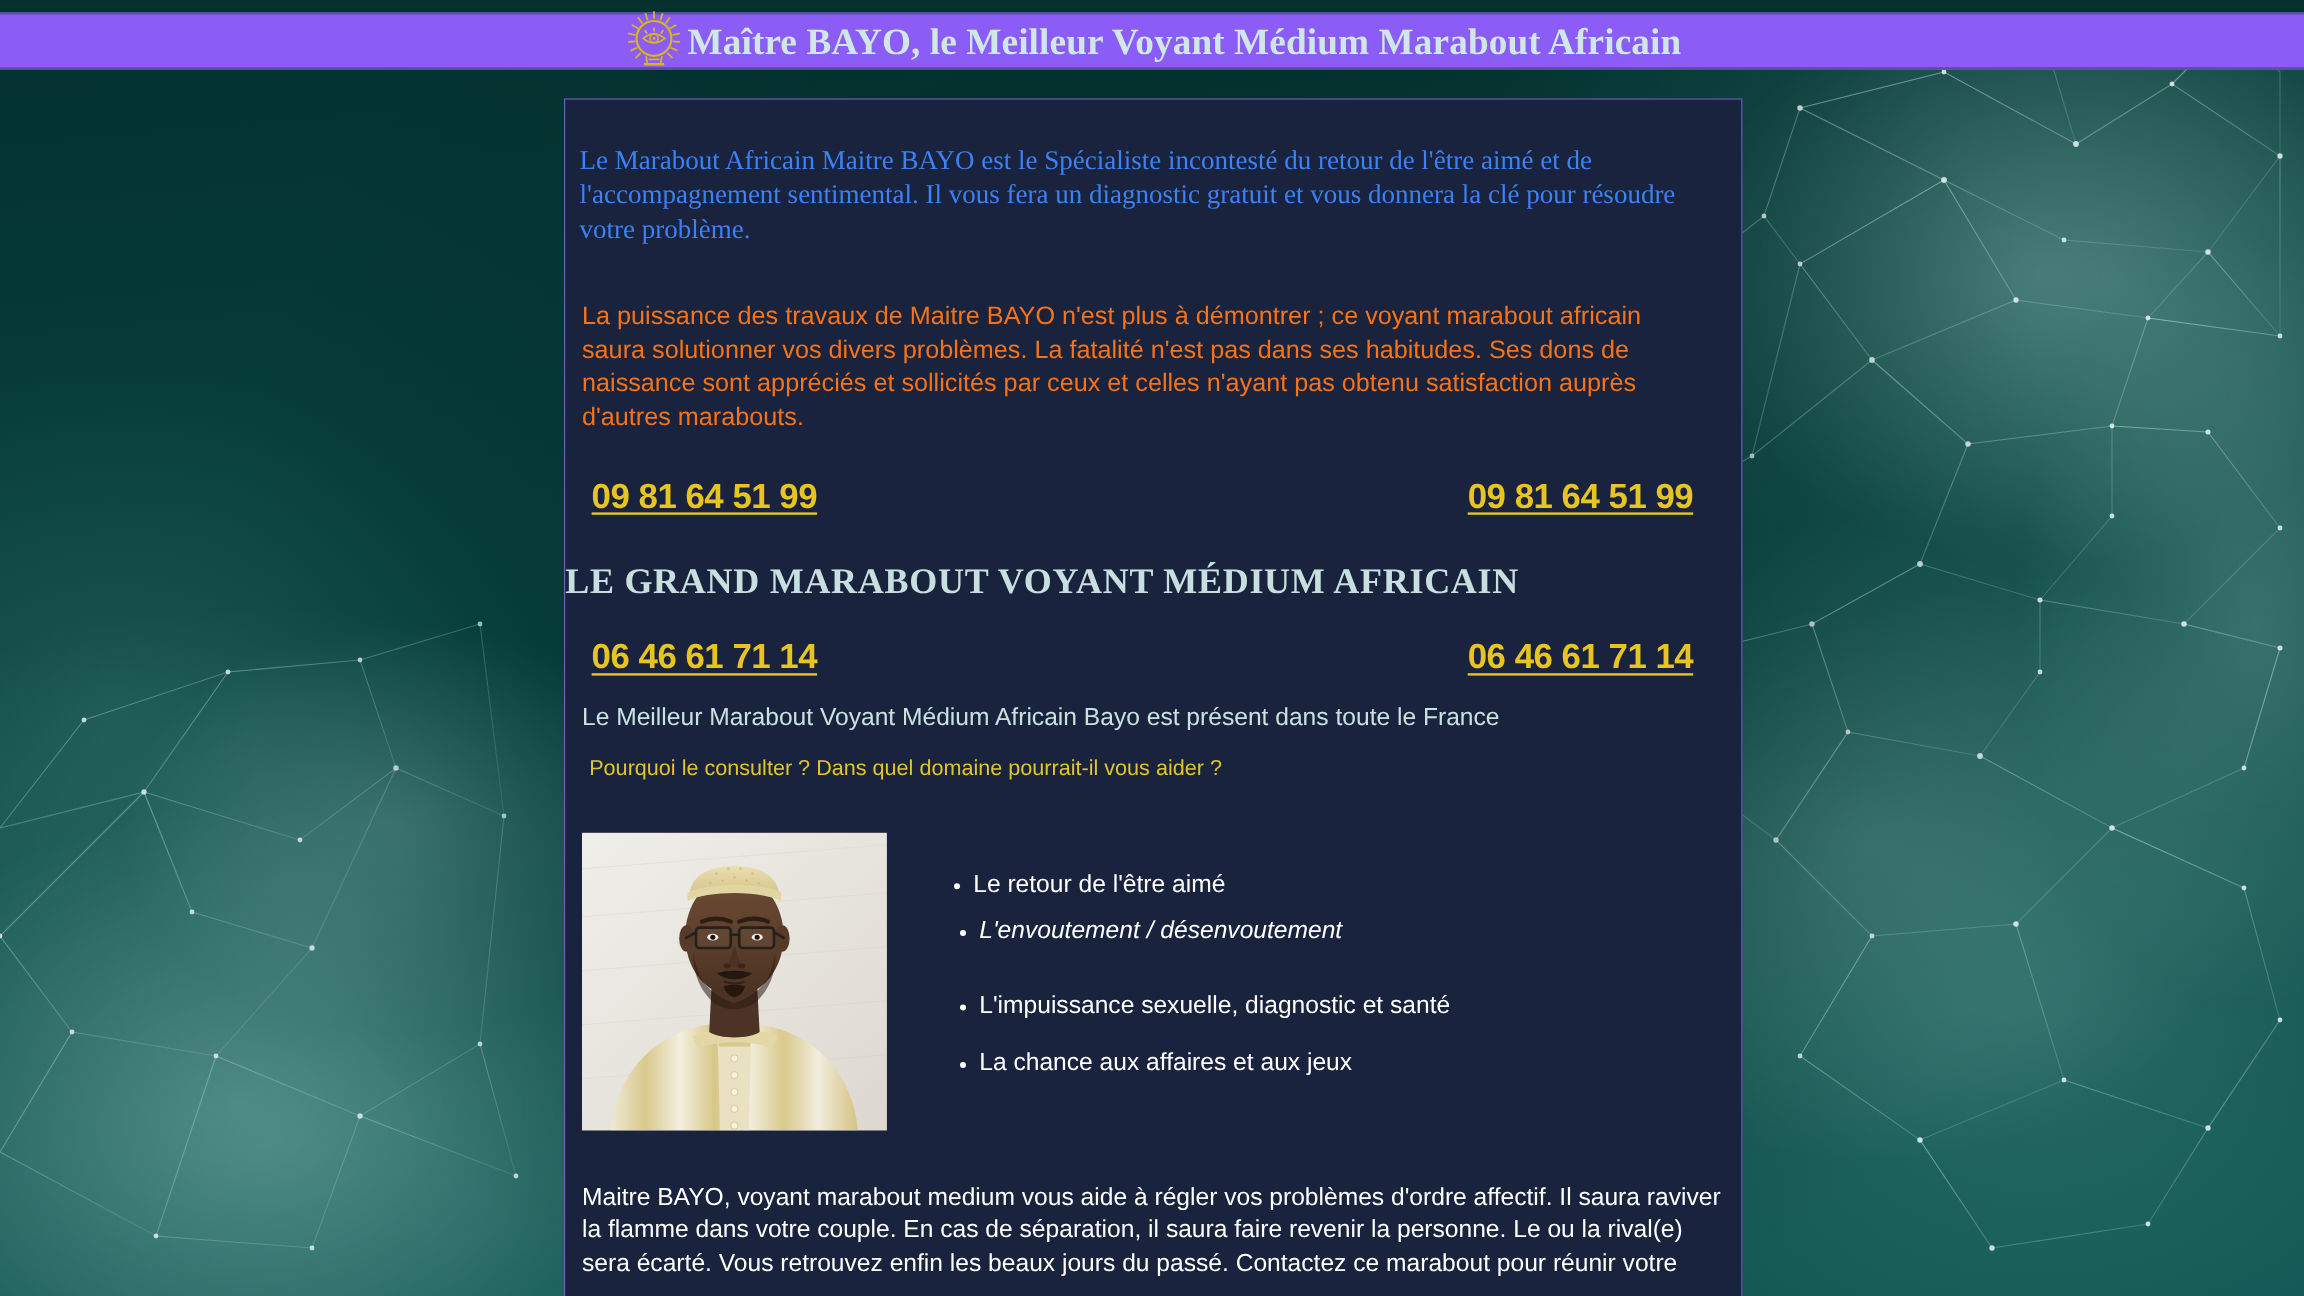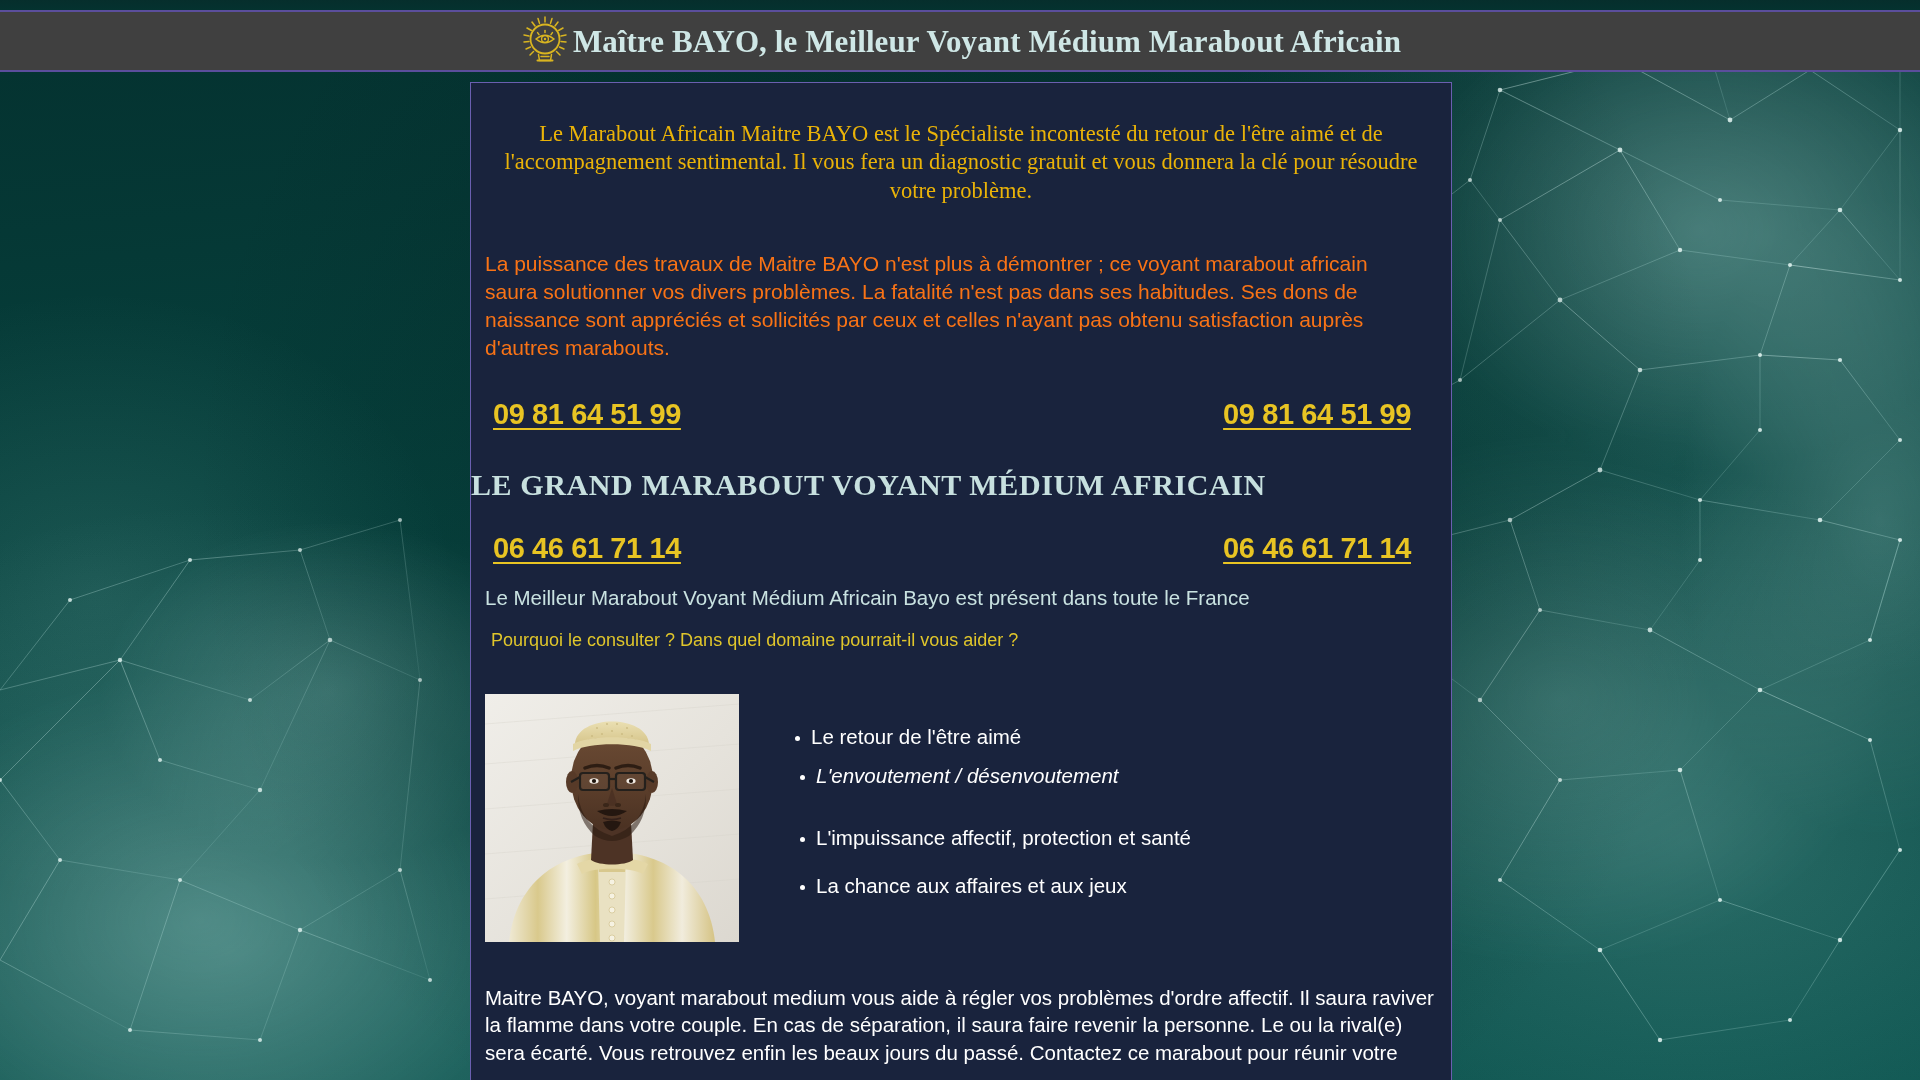--- a/index.html
+++ b/index.html
@@ -37,22 +37,22 @@
 
   
   #top-strip {
     position: absolute; top: 0; left: 0; width: 1920px; height: 10px;
     background: linear-gradient(180deg, #062e2c 0%, #04322f 100%);
     z-index: 12;
   }
 
   
   #site-header {
-    position: absolute; top: 10px; left: 0; width: 1920px; height: 62px;
-    background: #404040;
+    position: absolute; top: 10px; left: 0; width: 1920px; height: 48px;
+    background: #8b5cf6;
     border-top: 2px solid #5b4e9c;
     border-bottom: 2px solid #5b4e9c;
     z-index: 13;
     display: flex; align-items: center; justify-content: center;
   }
   .header-inner { display: flex; align-items: center; gap: 2px; }
   #logo-icon { width: 52px; height: 52px; display: block; flex: none; }
   #site-title {
     font-family: "Liberation Serif", "DejaVu Serif", serif;
     font-size: 31px;
@@ -69,24 +69,24 @@
     width: 982px; height: 1010px;
     background: #19233d;
     border: 1px solid #6a5fb0;
     z-index: 14;
     overflow: hidden;
     padding: 0;
   }
 
   #intro-block {
     font-family: "Liberation Serif", "DejaVu Serif", serif;
-    color: #eab308;
+    color: #3b82f6;
     font-size: 22.5px;
     line-height: 1.28;
-    text-align: center;
+    text-align: left;
     padding: 14px 12px 0 12px;
   }
 
   #lead-paragraph {
     color: #f97316;
     font-size: 21px;
     line-height: 1.33;
     padding: 22px 30px 0 14px;
     text-align: left;
   }
@@ -473,20 +473,20 @@
         <path d="M118 128 Q127 125 136 128 Q133 136 127 137 Q121 136 118 128 Z" fill="#241710"></path>
         <path d="M93 100 Q92 126 110 142 Q127 152 144 142 Q162 126 161 100 Q158 132 127 142 Q96 132 93 100 Z" fill="#2a1a11" opacity="0.55"></path>
 
         <path d="M118 124 Q127 127 136 124" stroke="#33201a" stroke-width="1.6" fill="none"></path>
       </svg>
     </div>
 
     <ul id="benefit-list">
       <li class="g0">Le retour de l'être aimé</li>
       <li class="g1">L'envoutement / désenvoutement</li>
-      <li class="g2">L'impuissance affectif, protection et santé</li>
+      <li class="g2">L'impuissance sexuelle, diagnostic et santé</li>
       <li class="g3">La chance aux affaires et aux jeux</li>
     </ul>
   </div>
 
   <p id="closing-paragraph">Maitre BAYO, voyant marabout medium vous aide à régler vos problèmes d'ordre affectif. Il saura raviver la flamme dans votre couple. En cas de séparation, il saura faire revenir la personne. Le ou la rival(e) sera écarté. Vous retrouvez enfin les beaux jours du passé. Contactez ce marabout pour réunir votre</p>
 
 </main>
 
 </body></html>

